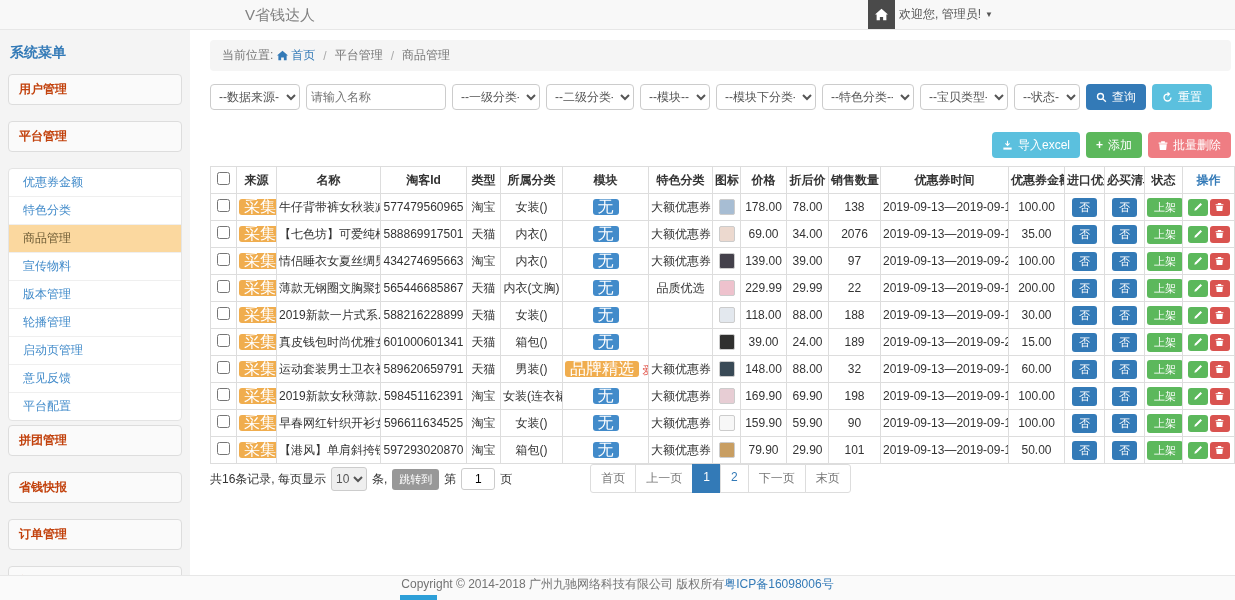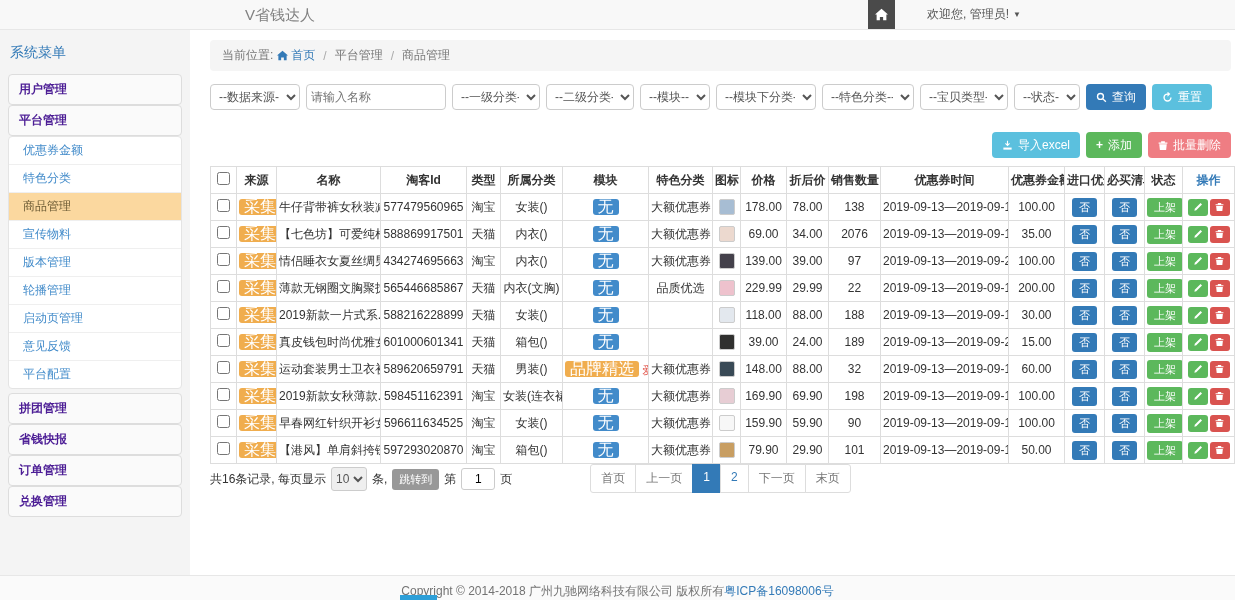--- a/index.html
+++ b/index.html
@@ -3,26 +3,26 @@
 <meta charset="utf-8">
 <style>
 *{margin:0;padding:0;box-sizing:border-box}
 html,body{width:1235px;height:600px}
 body{position:relative;font-family:"Liberation Sans","DejaVu Sans",sans-serif;font-size:12px;color:#333;background:#fff;overflow:hidden}
 
 .topbar{position:absolute;top:0;left:0;right:0;height:30px;background:#f8f8f8;border-bottom:1px solid #e7e7e7;z-index:5}
 .brand{position:absolute;left:245px;top:0;line-height:29px;font-size:15px;color:#818181}
 .topbar-right{position:absolute;left:868px;top:0;height:29px;display:flex;align-items:center}
 .home-btn{width:27px;height:29px;background:#4a4a4a;color:#fff;display:flex;align-items:center;justify-content:center;cursor:pointer}
-.welcome{margin-left:32px;color:#555;cursor:pointer;display:flex;align-items:center;gap:4px}
+.welcome{margin-left:4px;color:#555;cursor:pointer;display:flex;align-items:center;gap:4px}
 .caret{font-size:8px;color:#555}
 
 .sidebar{position:absolute;left:0;top:30px;width:190px;bottom:25px;background:#f4f4f4;padding:10px 8px;overflow:hidden}
-.sidebar-title{color:var(--c-accent,#337ab7);font-weight:normal;font-size:14px;margin:4px 2px 12px}
-.side-top{background:#fafafa;border:1px solid #ddd;border-radius:4px;padding:6px 10px;margin-bottom:0;color:#4c1d95;font-weight:bold;cursor:pointer}
+.sidebar-title{color:var(--c-accent,#337ab7);font-weight:bold;font-size:14px;margin:4px 2px 12px}
+.side-top{background:#fafafa;border:1px solid #ddd;border-radius:4px;padding:6px 10px;margin-bottom:16px;color:#c2410c;font-weight:bold;cursor:pointer}
 .side-sub-group{background:#fff;border:1px solid #e4e4e4;border-radius:4px;margin-bottom:4px;overflow:hidden}
 .side-sub{padding:5px 14px;color:#428bca;border-bottom:1px solid #efefef;cursor:pointer}
 .side-sub:last-child{border-bottom:none}
 .side-sub.active{background:#fbd89f;color:#6b5a34}
 
 .content{position:absolute;left:210px;right:4px;top:40px}
 .breadcrumb{background:#f5f5f5;border-radius:4px;padding:7px 12px;color:#777;margin-bottom:13px;display:flex;align-items:center;gap:4px}
 .breadcrumb .bc-link{color:var(--c-accent,#337ab7);cursor:pointer;display:flex;align-items:center;gap:3px}
 .breadcrumb .sep{color:#aaa;margin:0 4px}
 .filter-row{display:flex;gap:6px;align-items:center;flex-wrap:nowrap}
@@ -55,21 +55,21 @@
 .tf-left select{height:24px;border:1px solid #ccc;border-radius:3px;font-family:inherit;font-size:12px;color:#555}
 .tf-left input{width:34px;height:22px;border:1px solid #ccc;border-radius:3px;text-align:center;font-family:inherit;font-size:12px}
 .jump-btn{background:#989898;color:#fff;border:none;border-radius:3px;padding:3px 7px;font-size:11px;cursor:pointer;font-family:inherit}
 .pager{display:flex;justify-content:center}
 .pg{border:1px solid #ddd;background:#fff;color:#777;padding:5px 10px;margin-left:-1px;cursor:pointer;font-size:12px}
 .pg.num{color:var(--c-accent,#337ab7)}
 .pg.active{background:var(--c-accent,#337ab7);border-color:var(--c-accent,#337ab7);color:#fff}
 .pg:first-child{border-radius:3px 0 0 3px;margin-left:0}
 .pg:last-child{border-radius:0 3px 3px 0}
 
-.footer{position:absolute;left:0;right:0;bottom:0;height:25px;background:#fafafa;border-top:1px solid #e7e7e7;display:flex;align-items:flex-end;justify-content:center;color:#737373;z-index:4}
+.footer{position:absolute;left:0;right:0;bottom:0;height:25px;background:#fafafa;border-top:1px solid #e7e7e7;display:flex;align-items:flex-start;justify-content:center;color:#737373;z-index:4}
 .footer a{color:var(--c-accent,#337ab7);text-decoration:none;cursor:pointer}
 .scroll-thumb{position:absolute;left:400px;bottom:0;width:37px;height:5px;background:#2d9fd8;z-index:9}
 svg{display:block}
 </style>
 </head>
 <body style="--c-accent: #337ab7; --c-info: #5bc0de; --c-success: #5cb85c; --c-danger: #ef7d83; --c-warning: #f0ad4e;">
 
 <header class="topbar">
   <div class="brand">V省钱达人</div>
   <div class="topbar-right">

